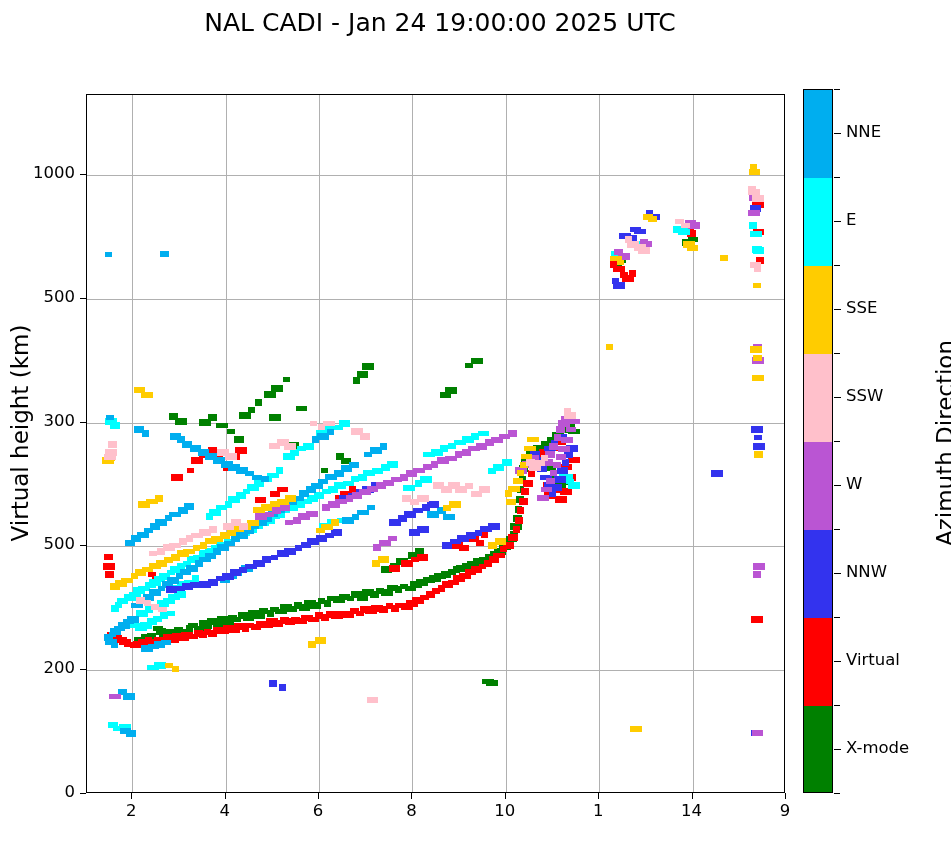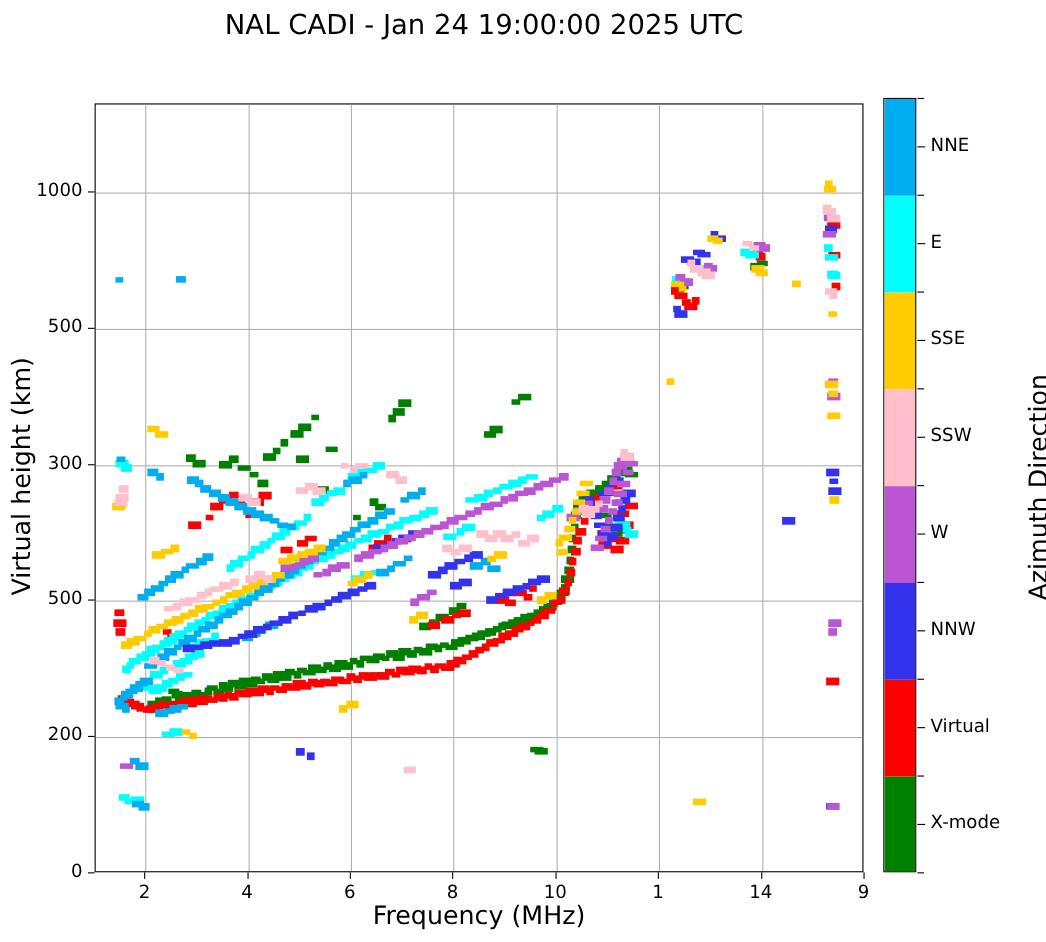--- a/index.html
+++ b/index.html
@@ -865,21 +865,20 @@
       <div class="ytick" style="top: 545.347px;"></div>
       <div class="ylab" style="top: 545.347px;">500</div>
       <div class="ytick" style="top: 421.521px;"></div>
       <div class="ylab" style="top: 421.521px;">300</div>
       <div class="ytick" style="top: 297.694px;"></div>
       <div class="ylab" style="top: 297.694px;">500</div>
       <div class="ytick" style="top: 173.868px;"></div>
       <div class="ylab" style="top: 173.868px;">1000</div>
     </div>
 
-  <div class="xaxis-title">Frequency (MHz)</div>
   <div class="yaxis-title">Virtual height (km)</div>
 
   <div class="cbar" id="cbar">
       <div class="cseg" style="height: 88px; background: rgb(0, 174, 239);"></div>
       <div class="cseg" style="height: 88px; background: rgb(0, 255, 255);"></div>
       <div class="cseg" style="height: 88px; background: rgb(255, 204, 0);"></div>
       <div class="cseg" style="height: 88px; background: rgb(255, 192, 203);"></div>
       <div class="cseg" style="height: 88px; background: rgb(186, 85, 211);"></div>
       <div class="cseg" style="height: 88px; background: rgb(51, 51, 238);"></div>
       <div class="cseg" style="height: 88px; background: rgb(255, 0, 0);"></div>

